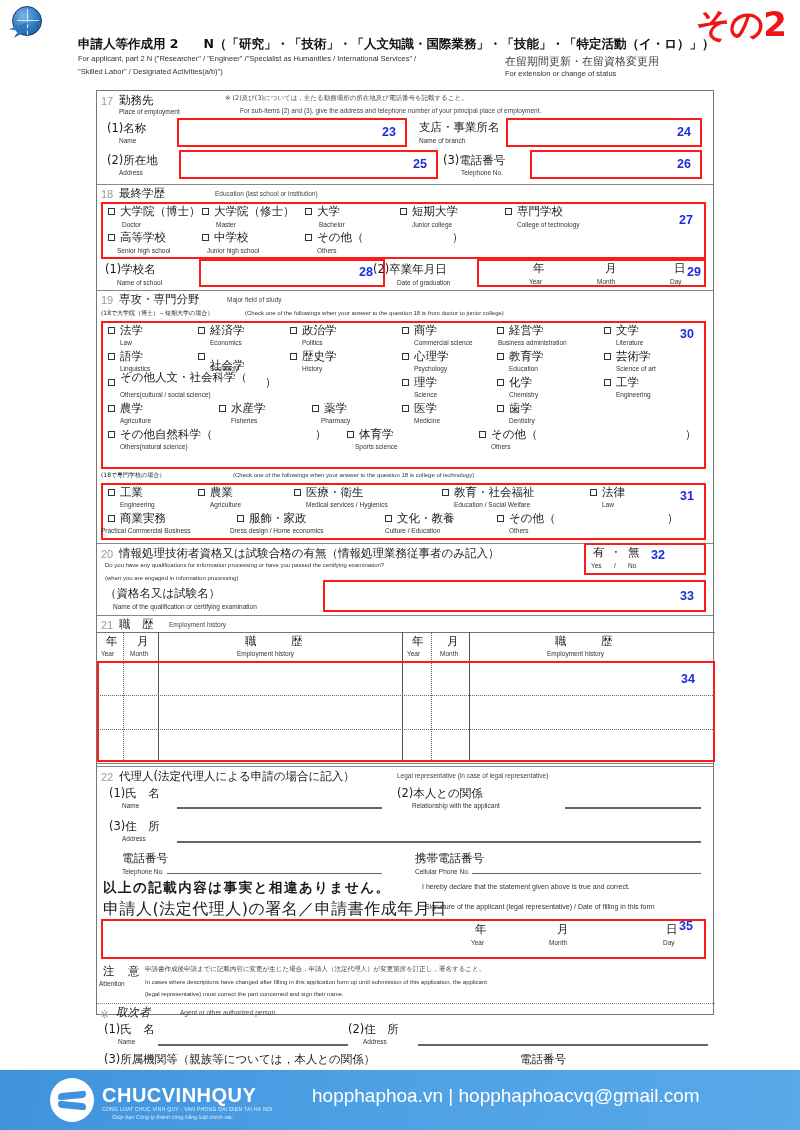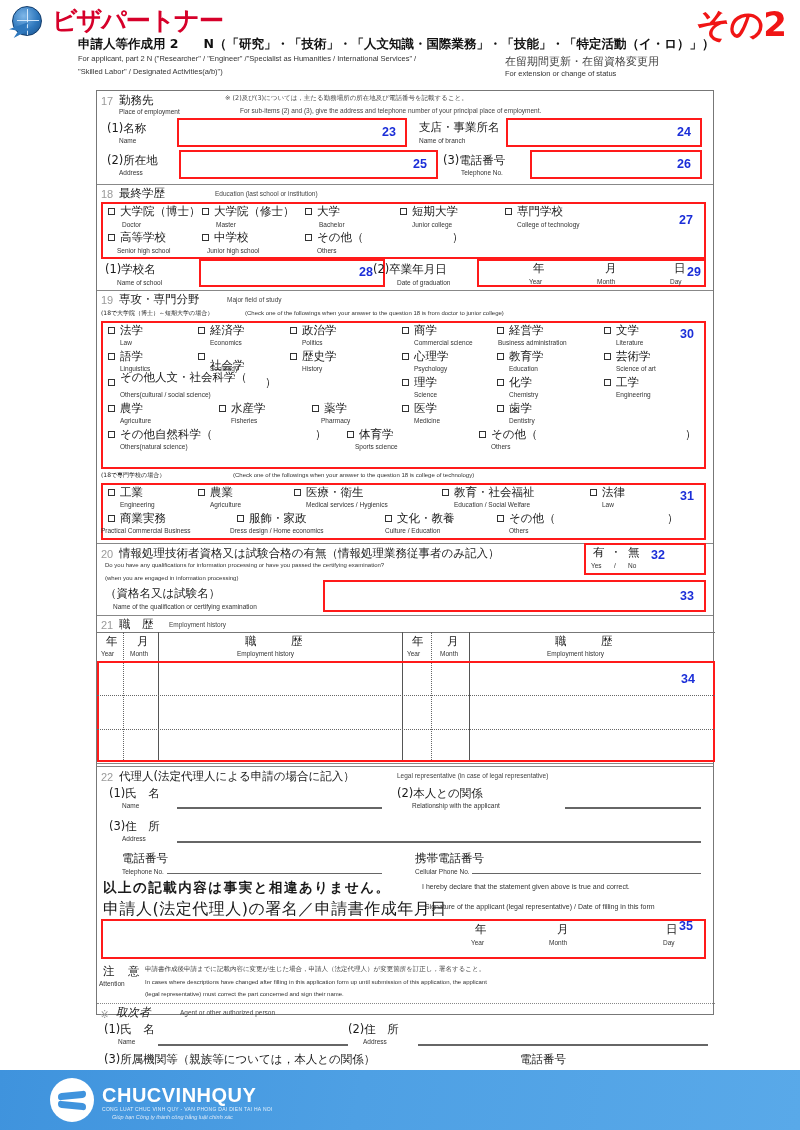--- a/index.html
+++ b/index.html
@@ -145,21 +145,20 @@
   }
 </style>
 </head>
 <body>
 
 <div class="page">
 
   <div class="hdr">
     <div class="logo-globe"></div>
     <div class="logo-swoosh"></div>
-    <div class="logo-text">ビザパートナー</div>
     <div class="sono2">その2</div>
     <div class="hdr-jp">申請人等作成用 2　　N（「研究」・「技術」・「人文知識・国際業務」・「技能」・「特定活動（イ・ロ）」）</div>
     <div class="hdr-en1">For applicant, part 2 N ("Researcher" / "Engineer" /"Specialist as Humanities / International Services" /</div>
     <div class="hdr-en2">"Skilled Labor" / Designated Activities(a/b)")</div>
     <div class="hdr-right-jp">在留期間更新・在留資格変更用</div>
     <div class="hdr-right-en">For extension or change of status</div>
   </div>
 
   <div class="frame">
 
@@ -519,13 +518,14 @@
   <div class="abs jp lbl-jp" style="left:104px;top:1052px;">(3)所属機関等（親族等については，本人との関係）</div>
   <div class="abs jp lbl-jp" style="left:520px;top:1052px;">電話番号</div>
 
 </div>
 
 <div class="footer">
   <div class="f-badge"></div>
   <div class="f-name">CHUCVINHQUY</div>
   <div class="f-sub1">CONG LUAT CHUC VINH QUY - VAN PHONG DAI DIEN TAI HA NOI</div>
   <div class="f-sub2">Giúp bạn Công ty thành công bằng luật chính xác</div>
+  <div class="f-mail">hopphaphoa.vn | hopphaphoacvq@gmail.com</div>
 </div>
 
 </body></html>

